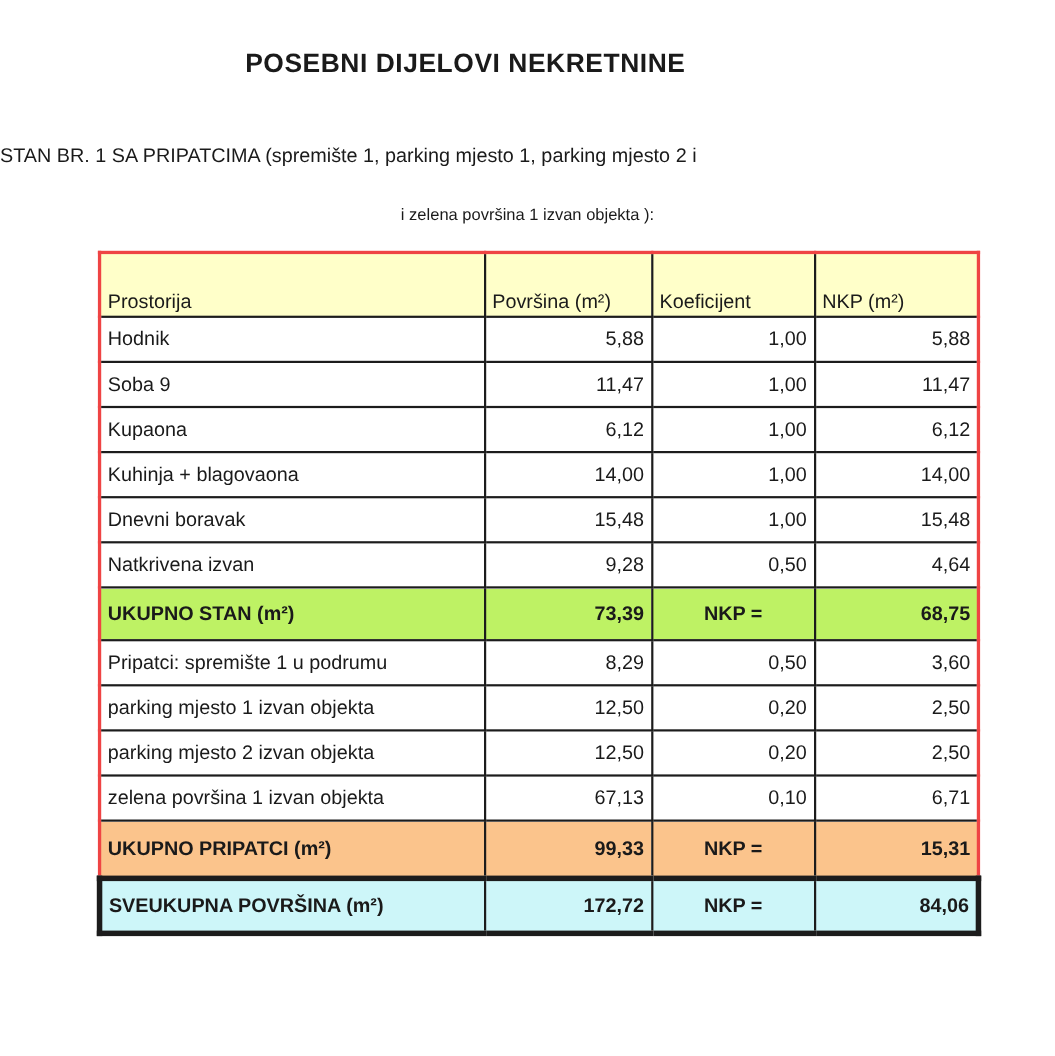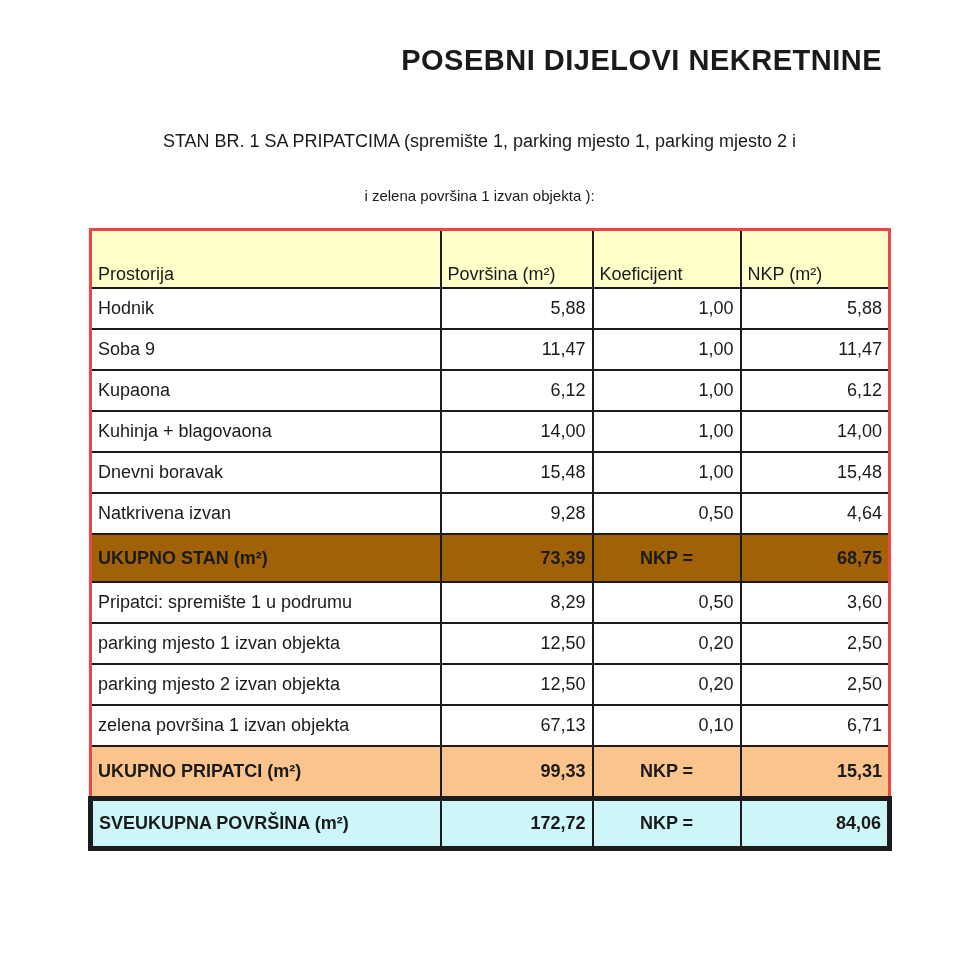--- a/index.html
+++ b/index.html
@@ -14,32 +14,30 @@
     width: 959px;
     height: 960px;
     background: #ffffff;
     overflow: hidden;
   }
   .doc-title {
     position: absolute;
     top: 44px;
     left: 0;
     width: 846px;
-    text-align: right;
-    font-size: 29px;
+    text-align: center;
+    font-size: 24px;
     font-weight: bold;
     letter-spacing: 0.5px;
-    margin-left: 36px;
   }
   .doc-subtitle-1 {
     position: absolute;
     top: 131px;
     left: 0;
     width: 959px;
-    text-align: center;
     font-size: 18px;
   }
   .doc-subtitle-2 {
     position: absolute;
     top: 187px;
     left: 0;
     width: 959px;
     text-align: center;
     font-size: 15px;
   }
@@ -65,21 +63,21 @@
     text-align: left;
     vertical-align: bottom;
     height: 52px;
     padding-bottom: 6px;
   }
   tr.data-row { height: 41px; }
   td.label { text-align: left; }
   td.num   { text-align: right; padding-right: 8px; }
   td.coef  { text-align: right; padding-right: 24px; margin-left: 32px; }
   tr.total-stan td {
-    background: #a16207;
+    background: #bef264;
     font-weight: bold;
   }
   tr.total-stan { height: 48px; }
   tr.total-pripatci td {
     background: #fbc48c;
     font-weight: bold;
   }
   tr.total-pripatci { height: 52px; }
   tr.grand-total td {
     background: #cdf6f9;

